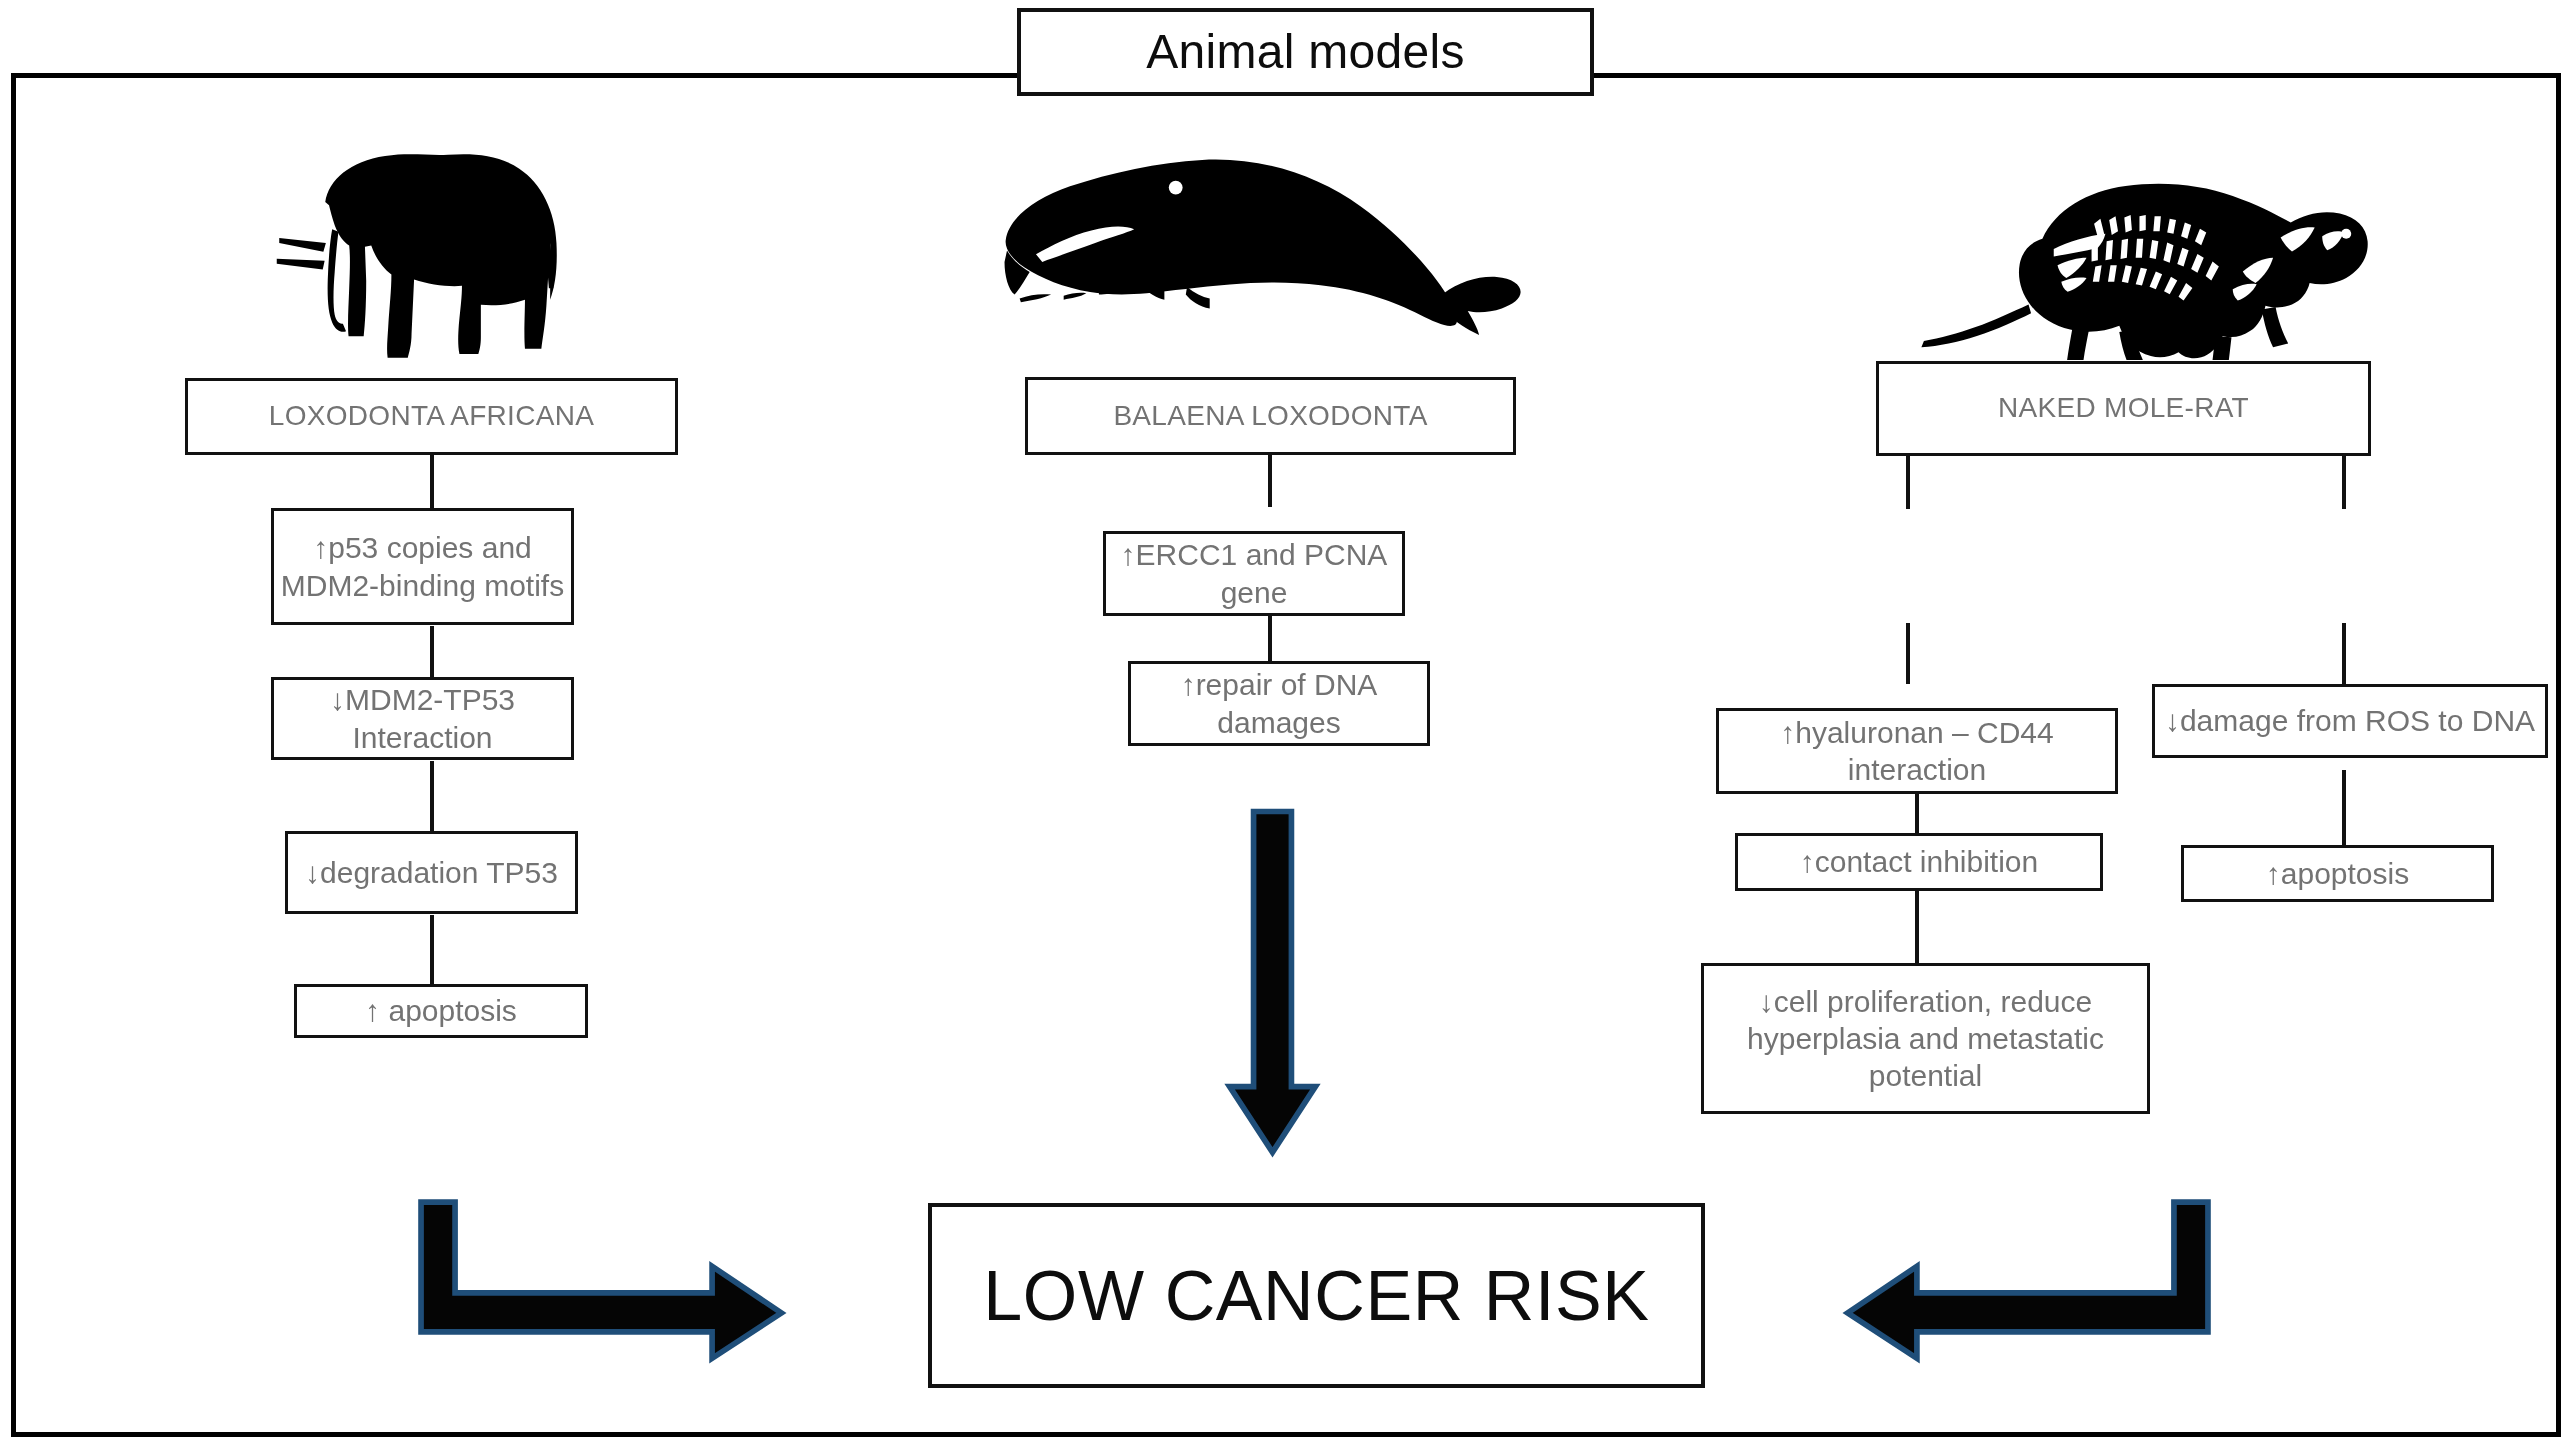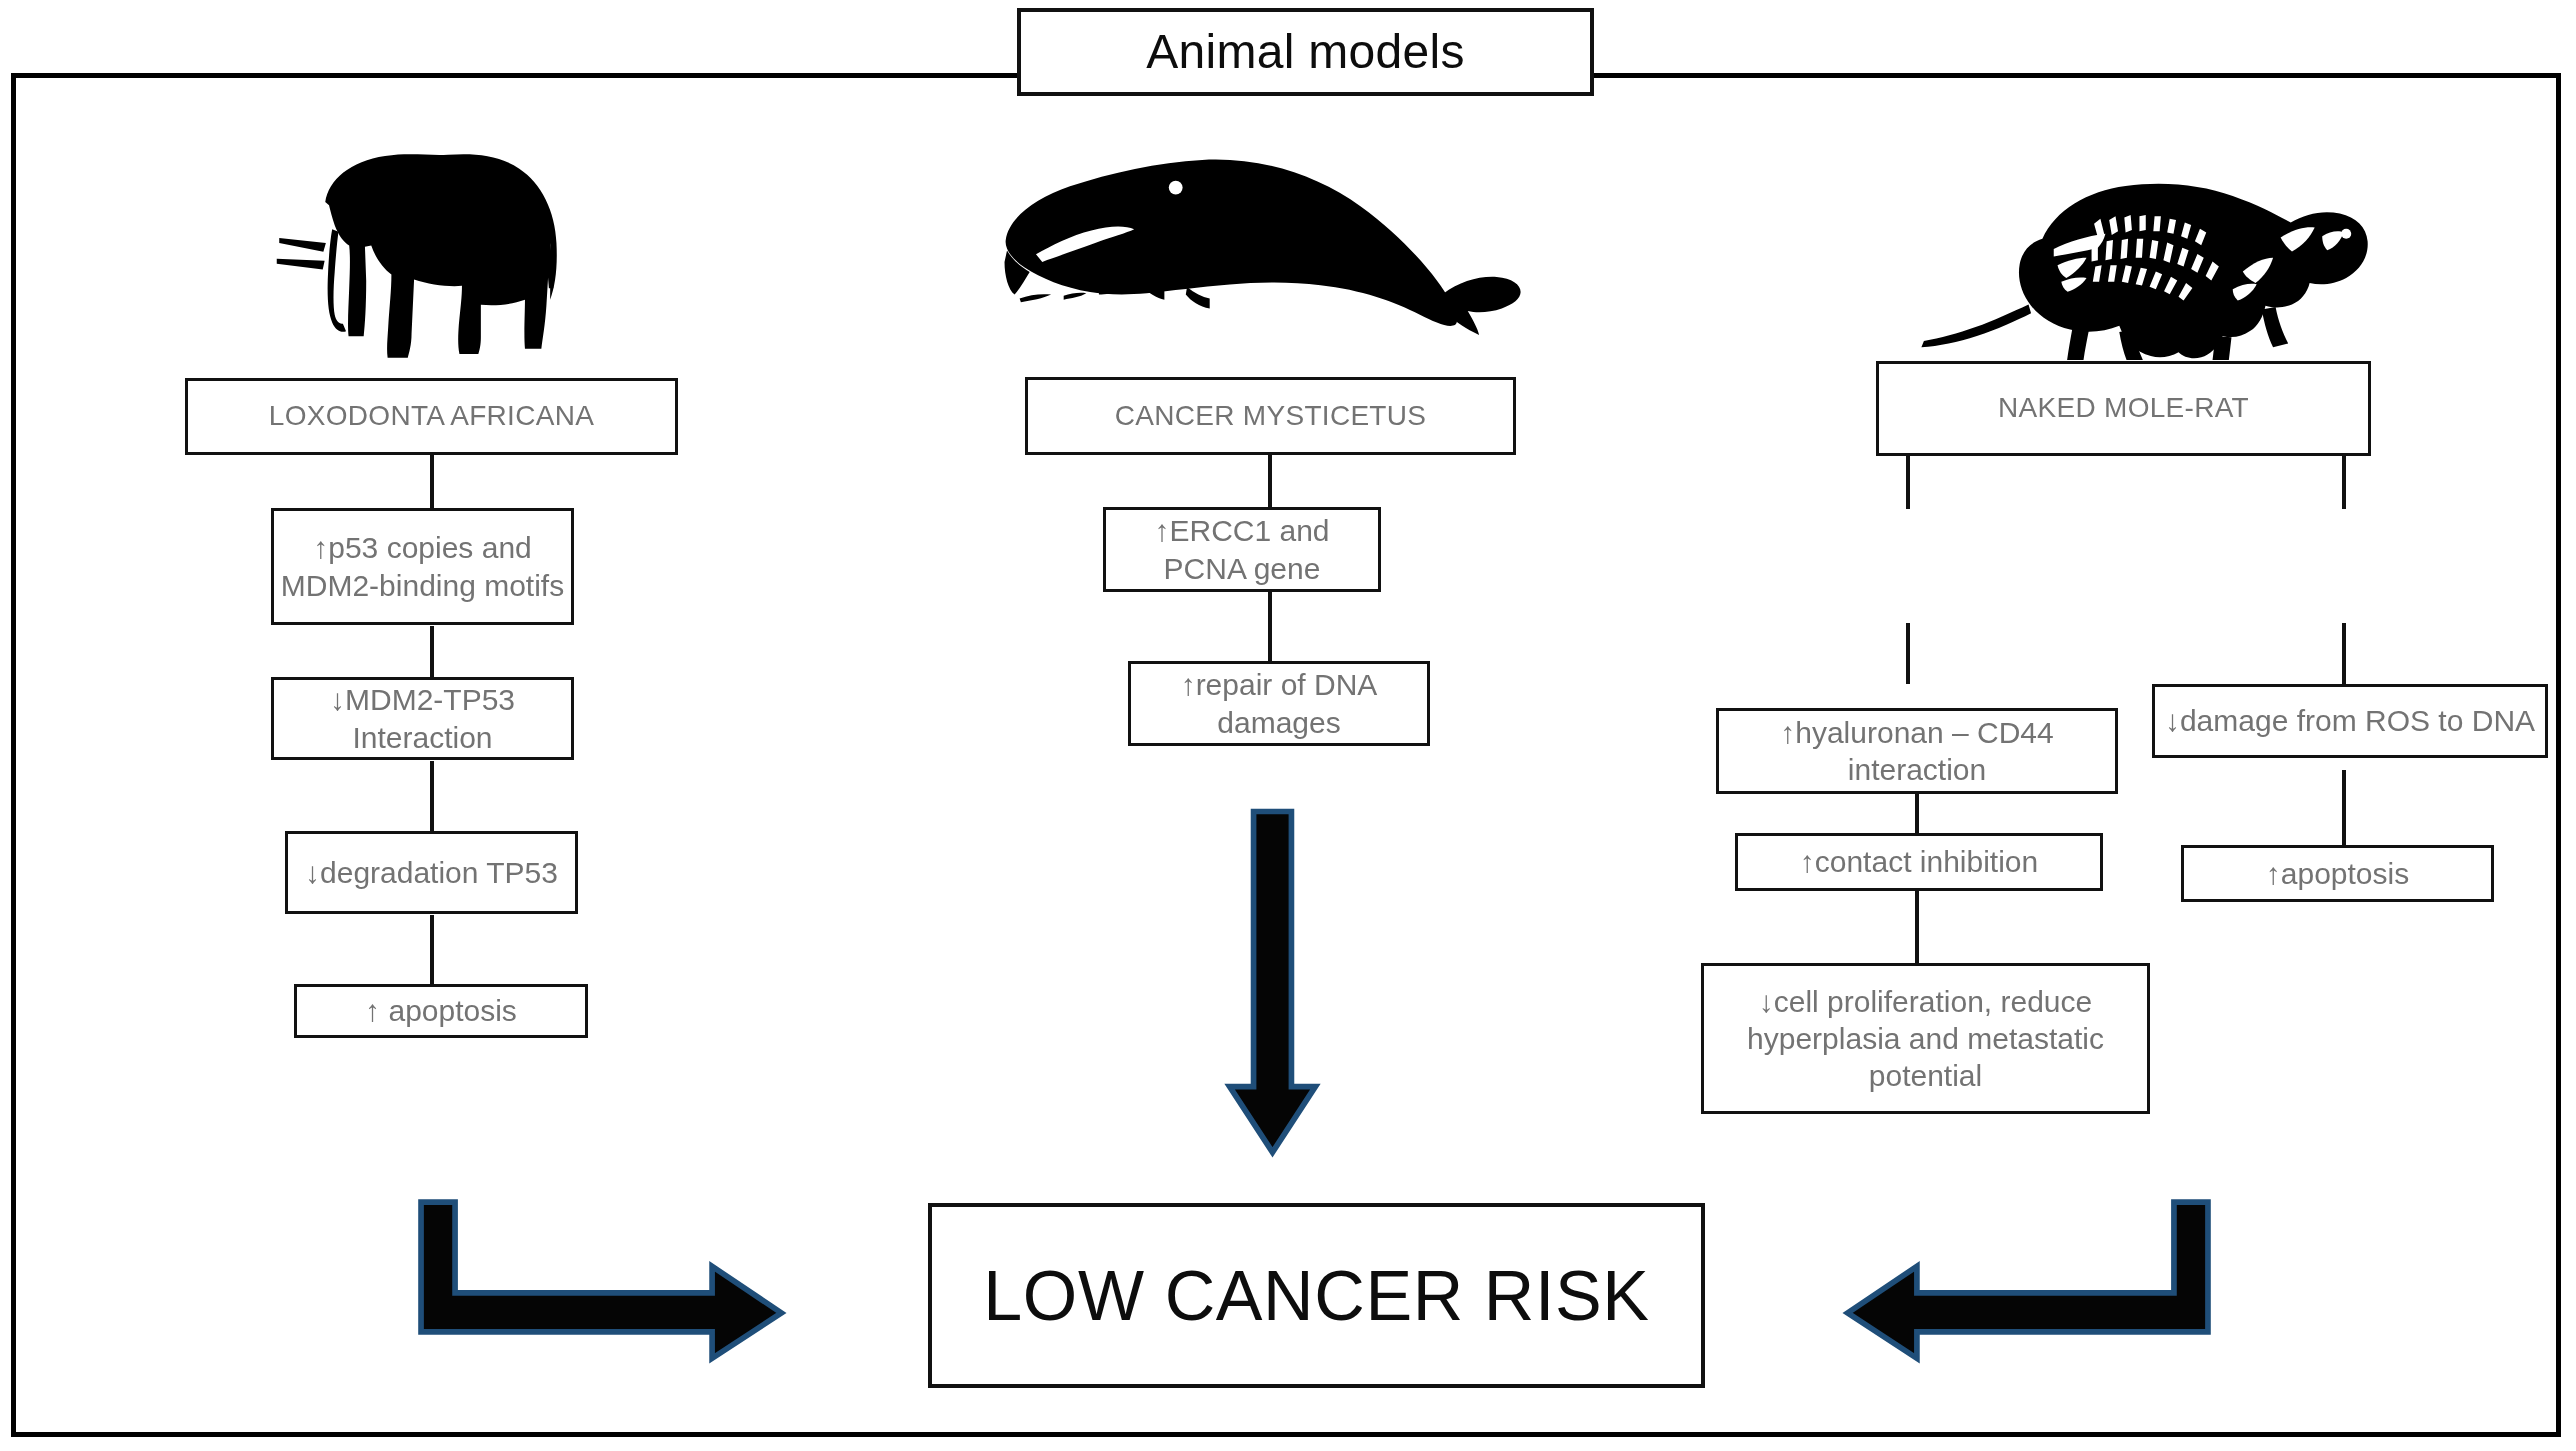--- a/index.html
+++ b/index.html
@@ -141,26 +141,26 @@
                            M168 191 L188 187 L193 200 L173 205 Z"></path>
       <path fill="#000" d="M268 232 C278 240 290 244 300 244 L300 260 C288 258 276 250 268 242 Z"></path>
       <path fill="#000" d="M336 240 C348 250 360 256 372 258 L372 274 C356 272 342 262 334 252 Z"></path>
       <path fill="#000" d="M70 258 C86 252 106 250 120 252 C108 258 88 262 72 264 Z"></path>
       <path fill="#000" d="M140 254 C152 250 166 248 176 250 C166 256 152 258 140 260 Z"></path>
       <path fill="#000" d="M196 246 C208 242 222 242 230 244 C220 250 206 252 196 252 Z"></path>
     </svg>
   </div>
 
   <div class="box sp-box" style="left:1025px;top:377px;width:491px;height:78px;">
-    <span class="t">CANCER MYSTICETUS</span>
+    <span class="t">BALAENA LOXODONTA</span>
   </div>
 
   <div class="vline" style="left:1268px;top:455px;height:52px;"></div>
 
-  <div class="box fx" style="left:1103px;top:507px;width:278px;height:85px;">
+  <div class="box fx" style="left:1103px;top:531px;width:302px;height:85px;">
     <span class="t">↑ERCC1 and PCNA gene</span>
   </div>
 
   <div class="vline" style="left:1268px;top:592px;height:69px;"></div>
 
   <div class="box fx" style="left:1103px;top:661px;width:302px;height:85px;margin-left:25px;">
     <span class="t">↑repair of DNA damages</span>
   </div>
 
   <div class="bigarrow" style="left:1222px;top:809px;width:101px;height:347px;">

